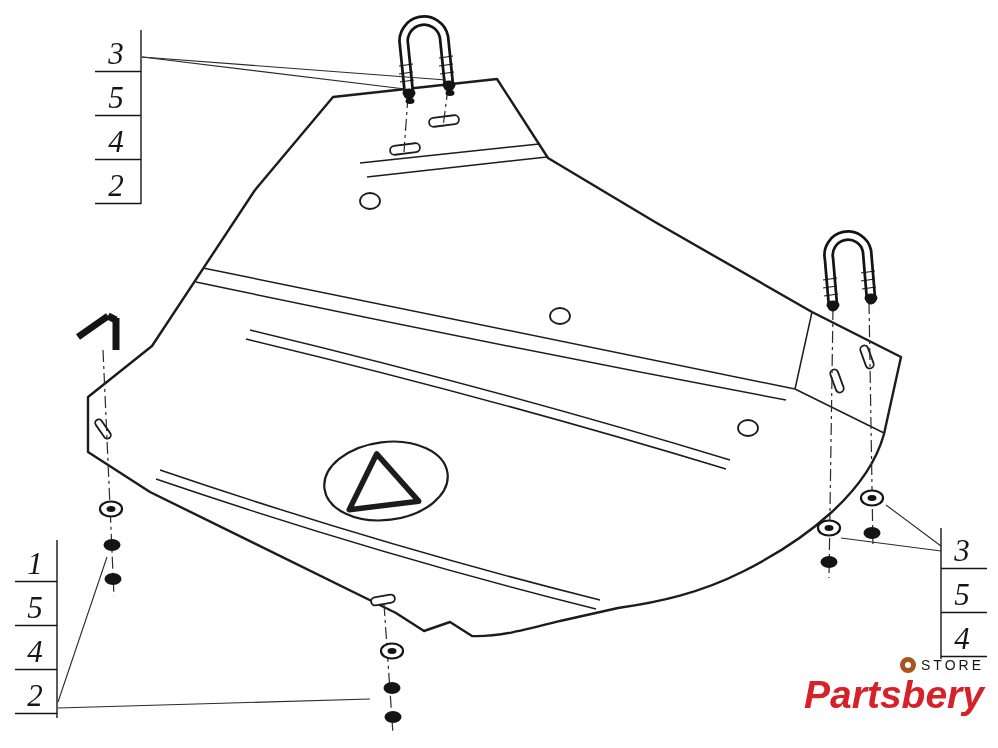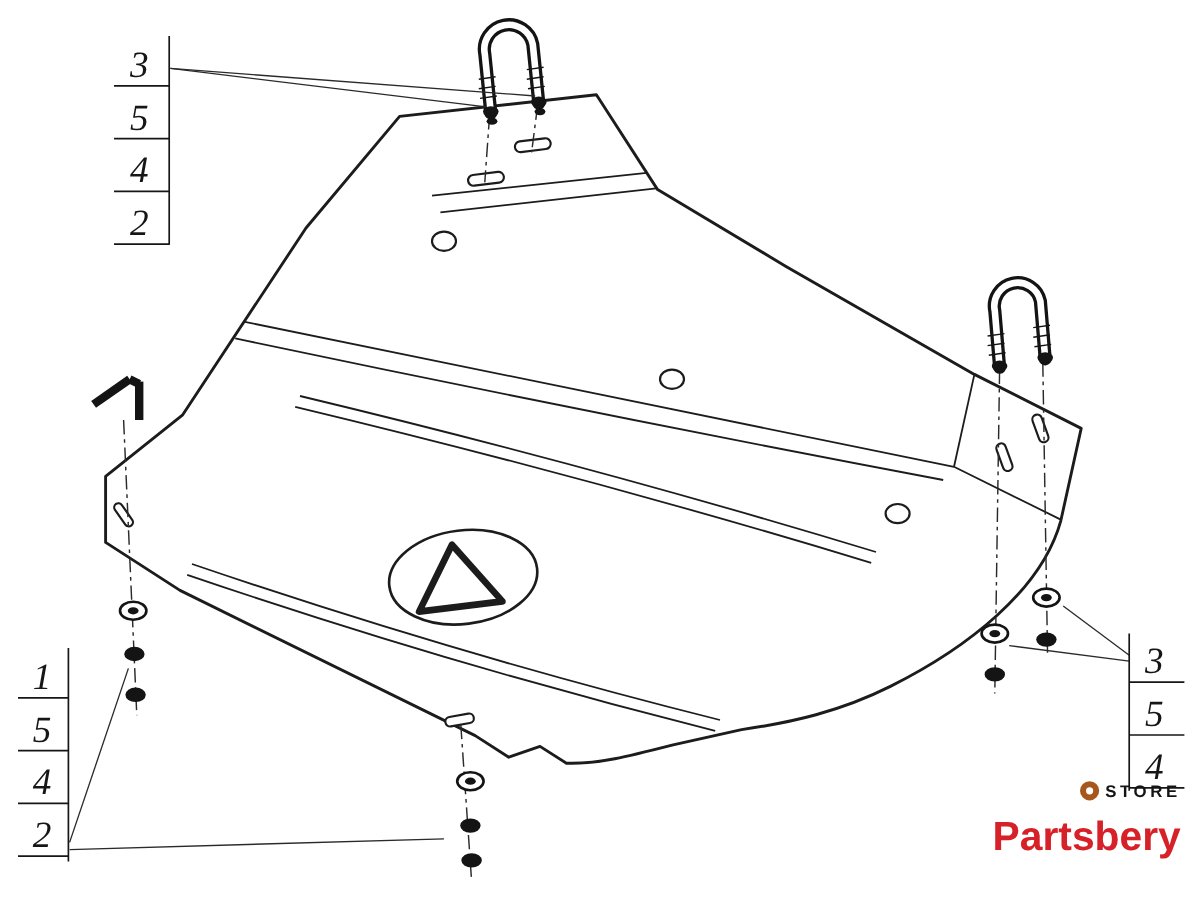--- a/index.html
+++ b/index.html
@@ -3,24 +3,24 @@
 <meta charset="utf-8">
 <style>
   html,body{margin:0;padding:0;background:#ffffff;}
   .page{position:relative;width:998px;height:748px;background:#ffffff;overflow:hidden;
         font-family:"Liberation Sans",sans-serif;}
   svg{position:absolute;left:0;top:0;}
   .callout-num{font-family:"Liberation Serif",serif;font-style:italic;
                font-size:31px;fill:#161616;text-anchor:middle;}
   .logo{position:absolute;right:14px;bottom:34px;text-align:right;}
   .logo-store-row{display:flex;align-items:center;justify-content:flex-end;gap:5px;
-                  font-weight:bold;font-size:14px;letter-spacing:3px;color:#141414;}
+                  font-weight:normal;font-size:14px;letter-spacing:3px;color:#141414;}
   .donut{width:6px;height:6px;border:5px solid #a8571c;border-radius:50%;display:inline-block;}
-  .logo-brand{font-weight:bold;font-size:34px;color:#d62128;
-              line-height:1;margin-top:13px;}
+  .logo-brand{font-style:italic;font-weight:bold;font-size:39px;color:#d62128;
+              line-height:1;margin-top:2px;}
   .logo-brand .bery{font-weight:bold;}
 </style>
 </head>
 <body>
 
 <div class="page">
 
 <svg width="998" height="748" viewBox="0 0 998 748">
 
   <g stroke="#1c1c1c" fill="none" stroke-linejoin="round">

